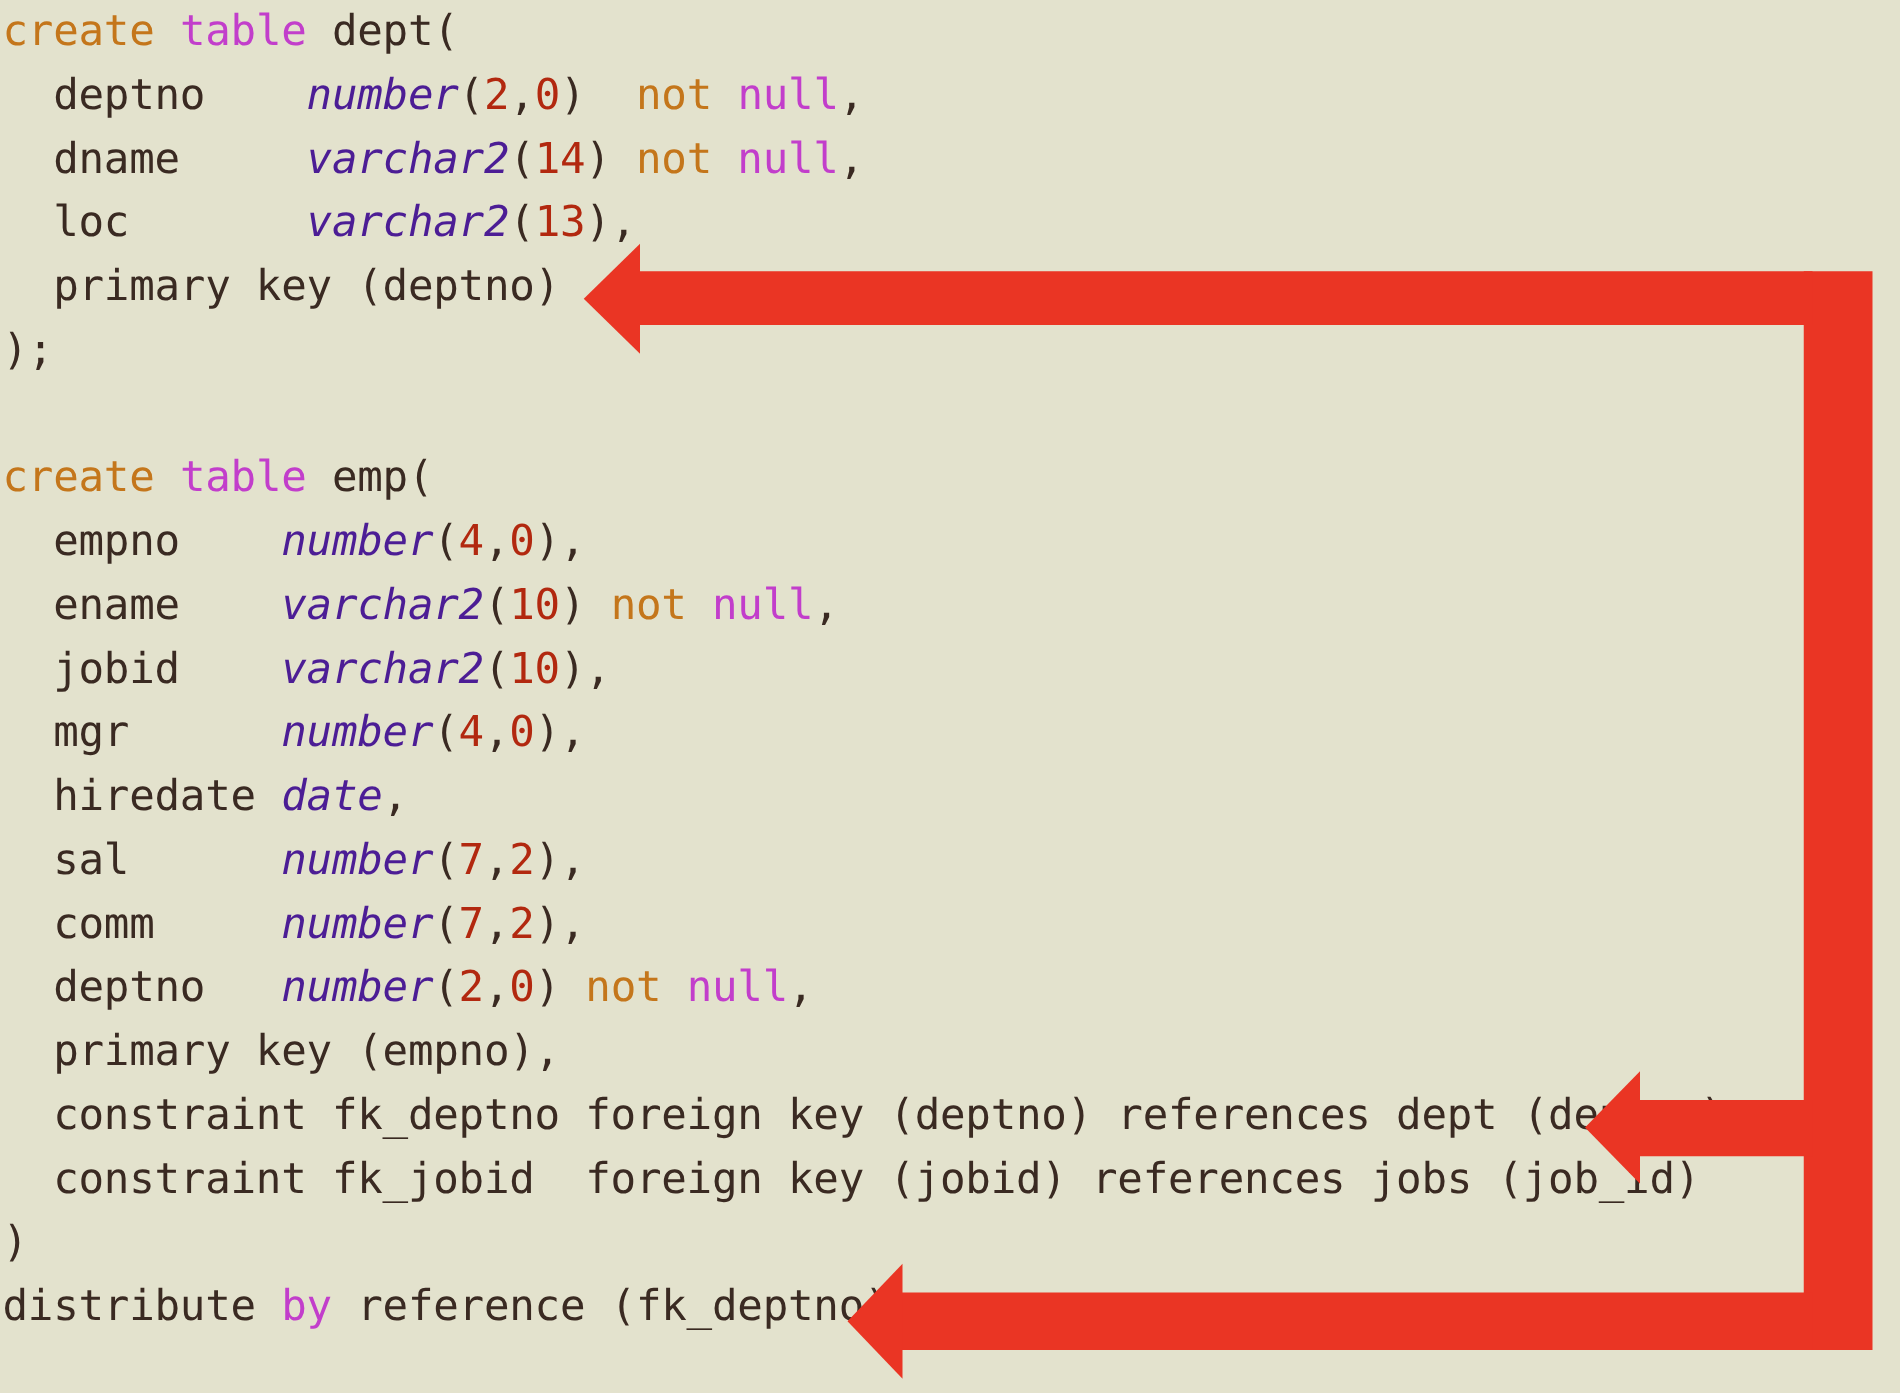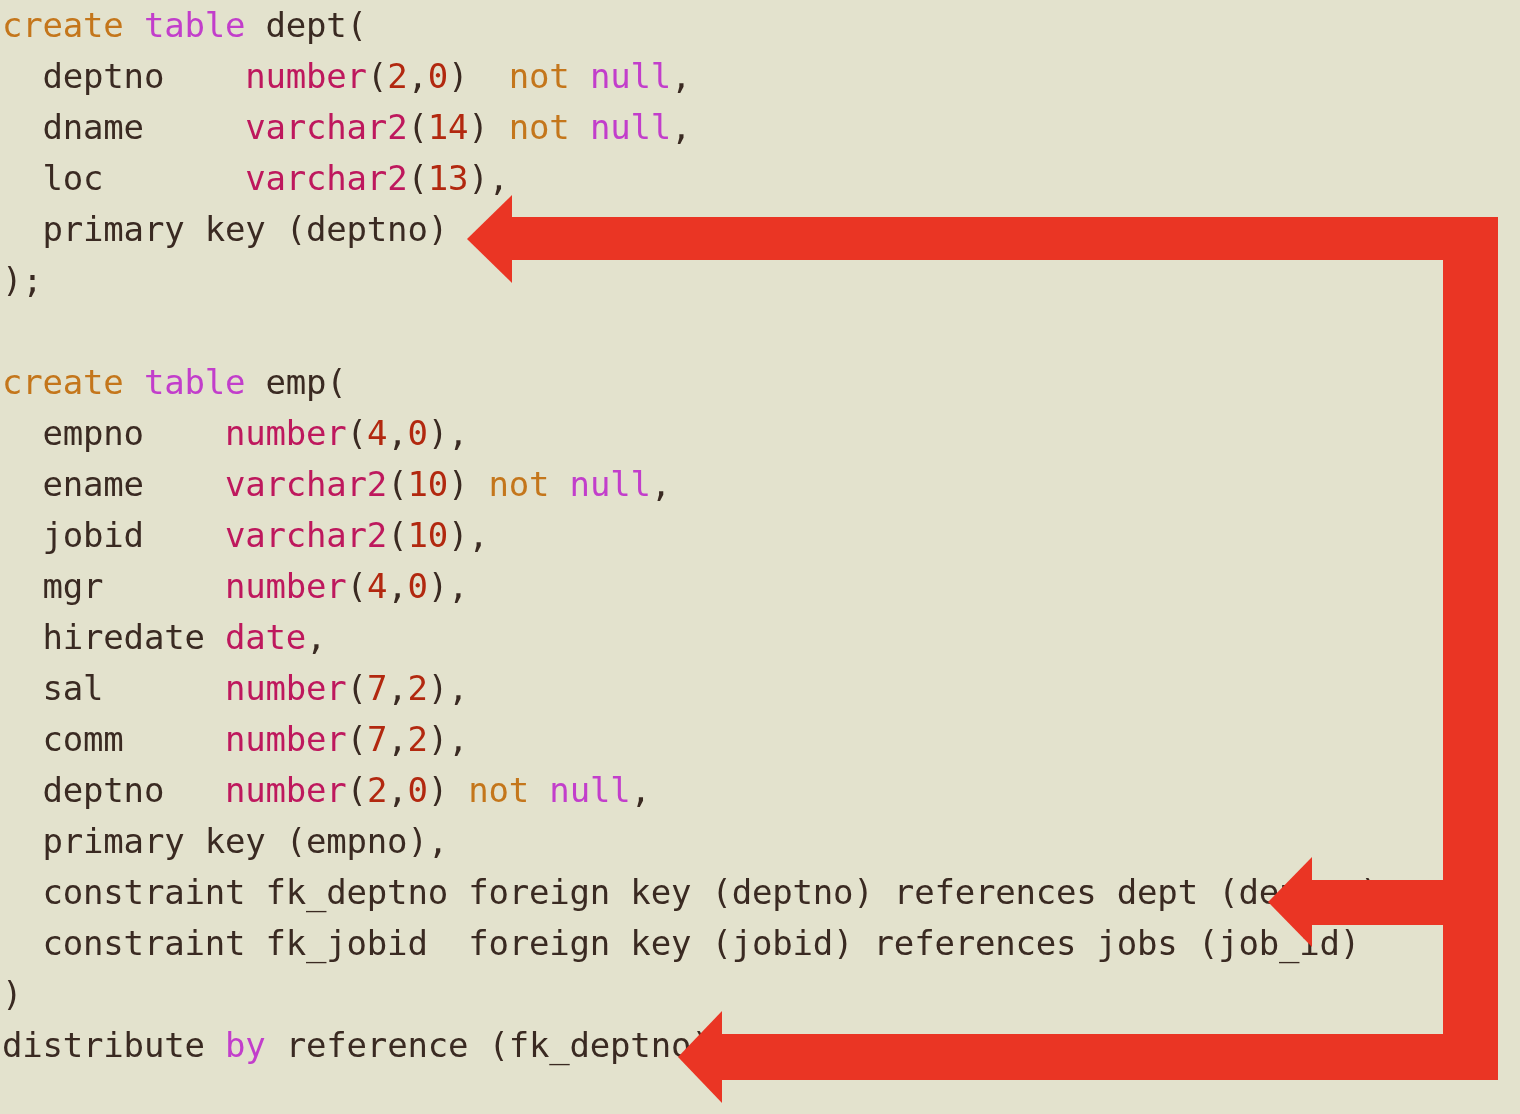--- a/index.html
+++ b/index.html
@@ -28,21 +28,21 @@
     white-space: pre;
     color: #3a2a22;
   }
   .line {
     height: 51px;
     padding-left: 2px;
     white-space: pre;
   }
   .kw      { color: #c4761b; }   
   .kw2     { color: #c23ecb; }   
-  .type    { color: #be185d; }   
+  .type    { color: #4c1d95; font-style: italic; }   
   .num     { color: #b2280f; }   
   .plain   { color: #3a2a22; }
   .punct   { color: #3a2a22; }
 
   
   .redshape { position: absolute; background: #ea3524; }
 
   .arrow-head {
     position: absolute;
     width: 0;

